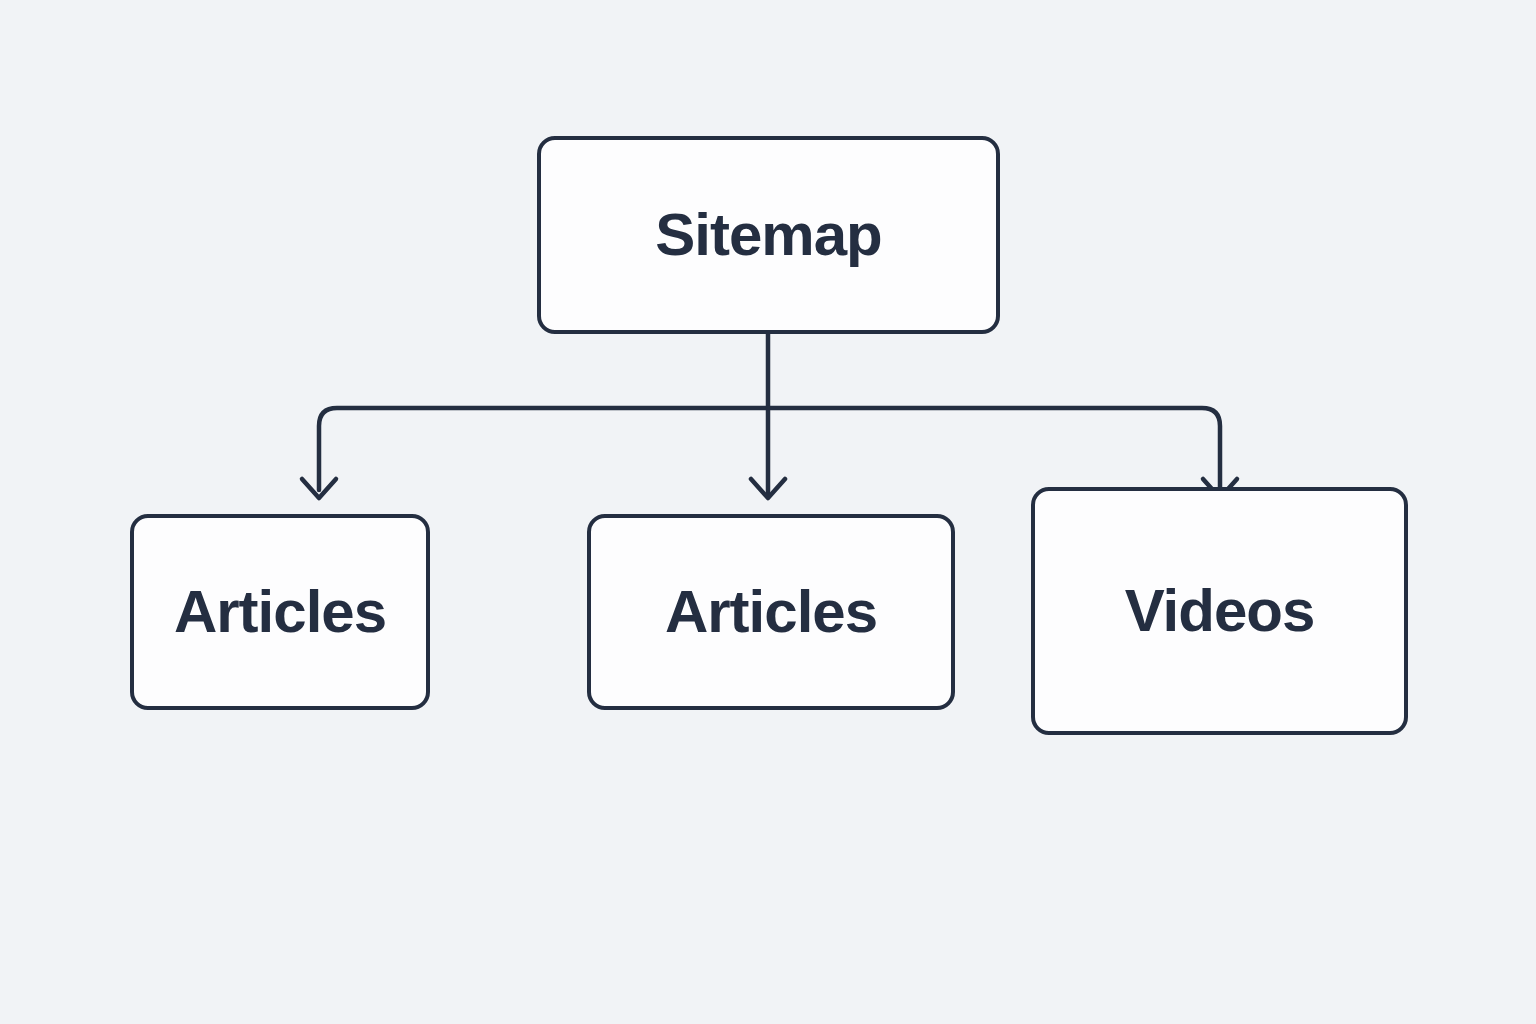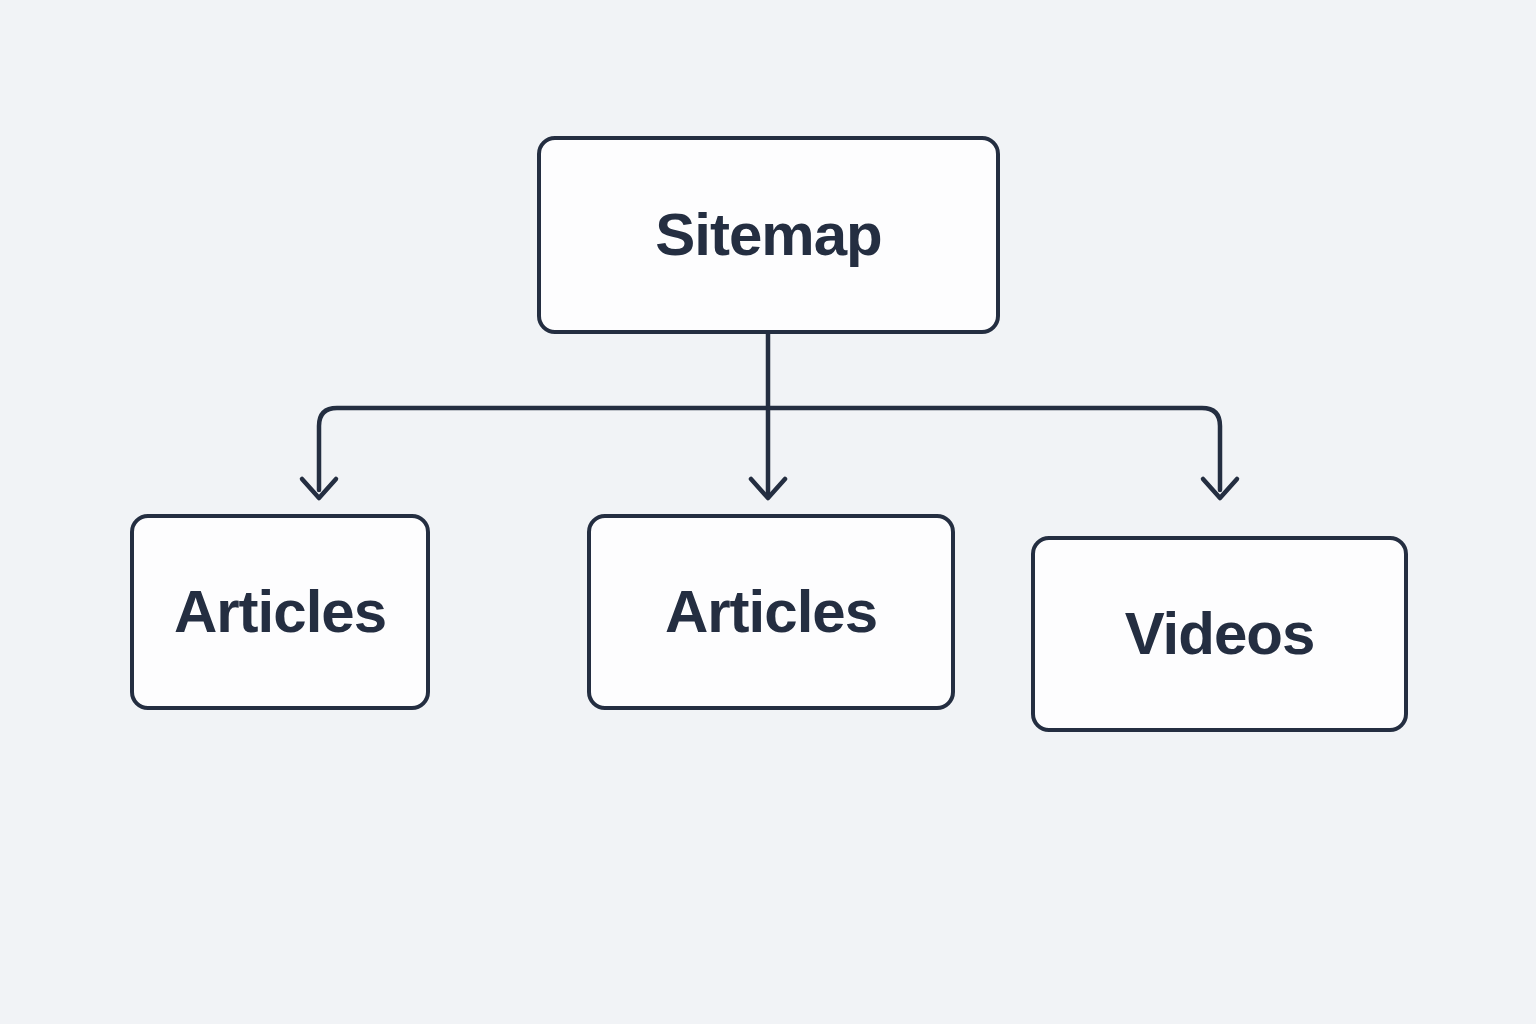--- a/index.html
+++ b/index.html
@@ -44,21 +44,21 @@
   .node .label{
     color:var(--text);
     font-size:60px;
     font-weight:700;
     letter-spacing:-1px;
     line-height:1;
   }
   .node-root{left:537px;top:136px;width:463px;height:198px;}
   .node-child-0{left:130px;top:514px;width:300px;height:196px;}
   .node-child-1{left:587px;top:514px;width:368px;height:196px;}
-  .node-child-2{left:1031px;top:536px;width:377px;height:196px;}
+  .node-child-2{left:1031px;top:487px;width:377px;height:248px;}
 </style>
 </head>
 <body>
 
 <div class="canvas">
 
   <svg class="connectors" viewBox="0 0 1536 1024" xmlns="http://www.w3.org/2000/svg">
 
     <path d="M768 334 L768 494"></path>
 

